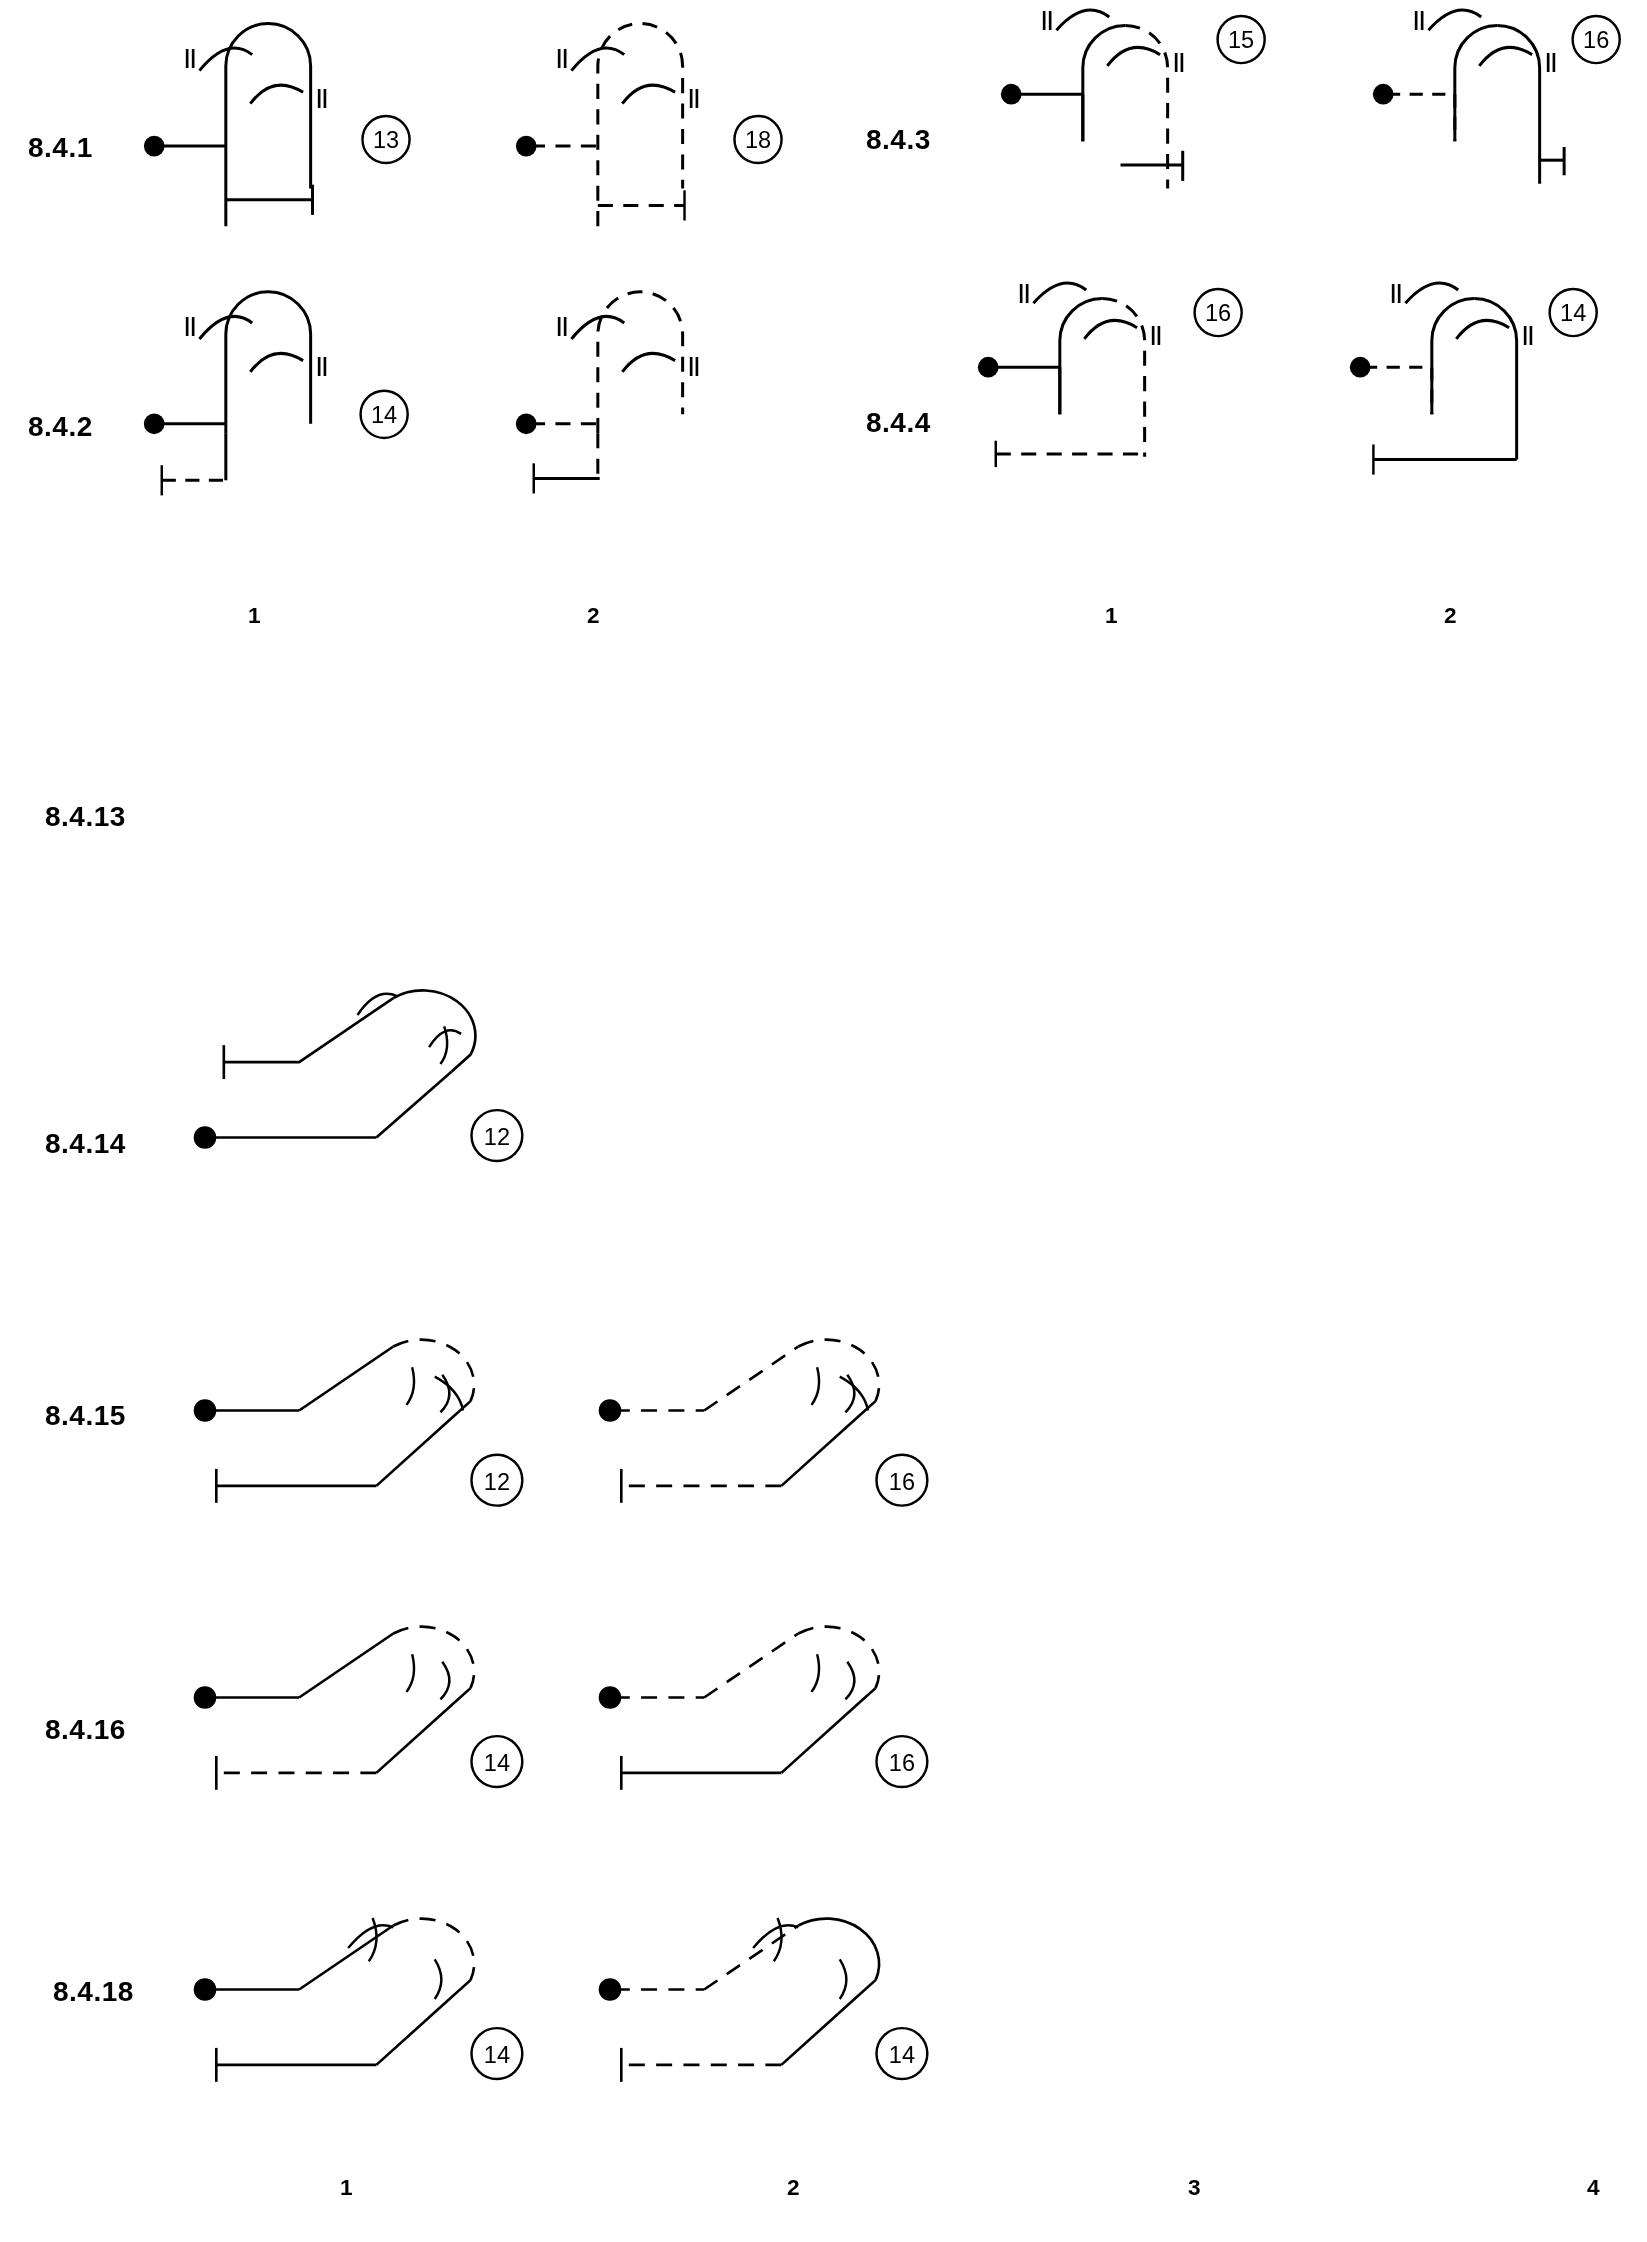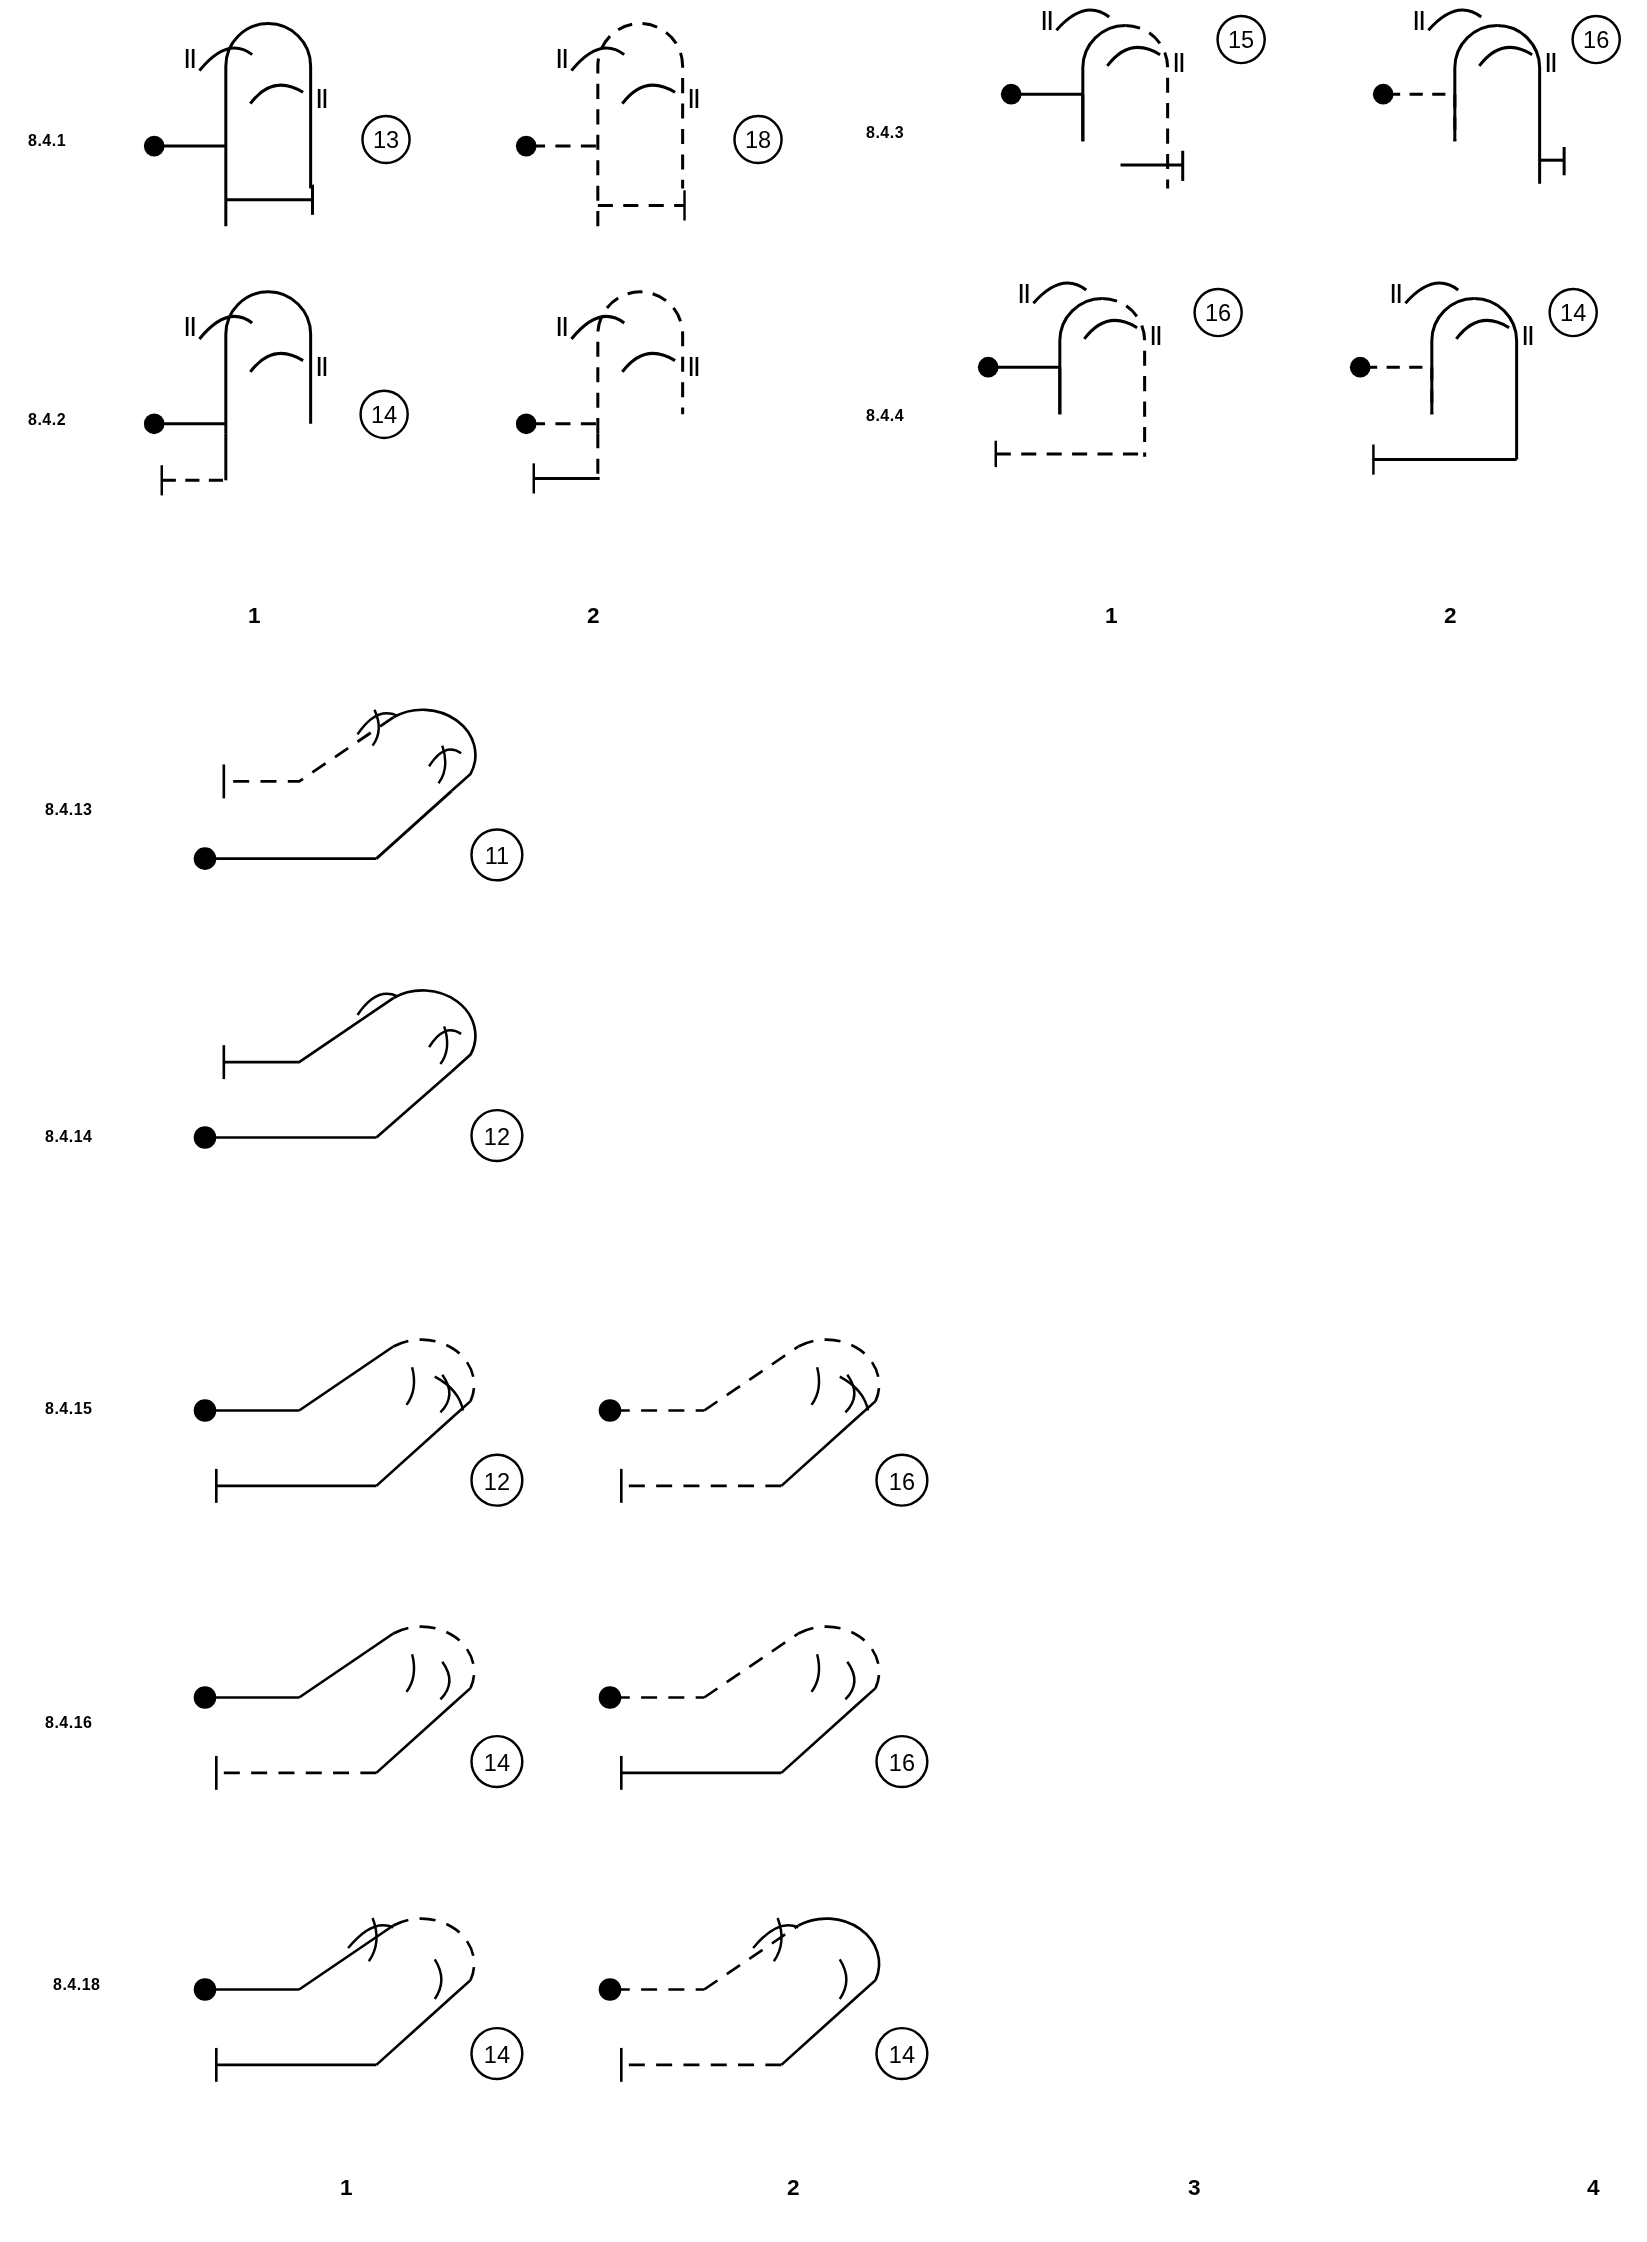--- a/index.html
+++ b/index.html
@@ -16,21 +16,21 @@
     overflow: hidden;
   }
   .page {
     position: absolute;
     left: 0; top: 0;
     width: 1648px;
     height: 2243px;
   }
   .row-label {
     position: absolute;
-    font-size: 16px;
+    font-size: 28px;
     font-weight: bold;
     color: #000;
     white-space: nowrap;
     letter-spacing: 0.5px;
   }
   .col-label {
     position: absolute;
     font-size: 22.6px;
     font-weight: bold;
     color: #000;
@@ -252,45 +252,20 @@
       <circle cx="14" cy="100" r="11" fill="#000"></circle>
       <text class="tick-text" x="46" y="28">||</text>
       <text class="tick-text" x="186" y="72">||</text>
       <g>
         <circle cx="240" cy="42" r="25" fill="none" stroke="#000" stroke-width="2.6"></circle>
         <text class="badge-text" x="240" y="51" text-anchor="middle">14</text>
       </g>
     </svg>
   </div>
 
-  <div class="fig" style="left:188px; top:659px;">
-    <svg width="405" height="226" viewBox="0 0 430 240">
-      <g fill="none" stroke="#000" stroke-width="3.0">
-
-        <path d="M 22 212 L 200 212"></path>
-
-        <path d="M 200 212 L 280 140"></path>
-
-        <path d="M 280 140 L 300 122 A 56 48 0 0 0 218 62" stroke-width="2.8"></path>
-
-        <path d="M 218 62 L 118 130 L 38 130" stroke-dasharray="17 12"></path>
-        <path d="M 38 112 L 38 148" stroke-width="2.8"></path>
-
-        <path d="M 180 80 Q 200 50 222 60" stroke-width="2.6"></path>
-        <path d="M 198 54 Q 208 76 196 92" stroke-width="2.6"></path>
-        <path d="M 256 114 Q 272 88 290 100" stroke-width="2.6"></path>
-        <path d="M 270 92 Q 278 116 266 132" stroke-width="2.6"></path>
-      </g>
-      <circle cx="18" cy="212" r="12" fill="#000"></circle>
-      <g>
-        <circle cx="328" cy="208" r="27" fill="none" stroke="#000" stroke-width="2.6"></circle>
-        <text class="badge-text" x="328" y="218" text-anchor="middle">11</text>
-      </g>
-    </svg>
-  </div>
 
   <div class="fig" style="left:188px; top:951px;">
     <svg width="405" height="226" viewBox="0 0 430 240">
       <g fill="none" stroke="#000" stroke-width="2.8">
         <path d="M 22 198 L 200 198"></path>
         <path d="M 200 198 L 280 128"></path>
         <path d="M 280 128 L 300 110 A 56 48 0 0 0 218 50"></path>
         <path d="M 218 50 L 118 118 L 38 118"></path>
         <path d="M 38 100 L 38 136"></path>
 

